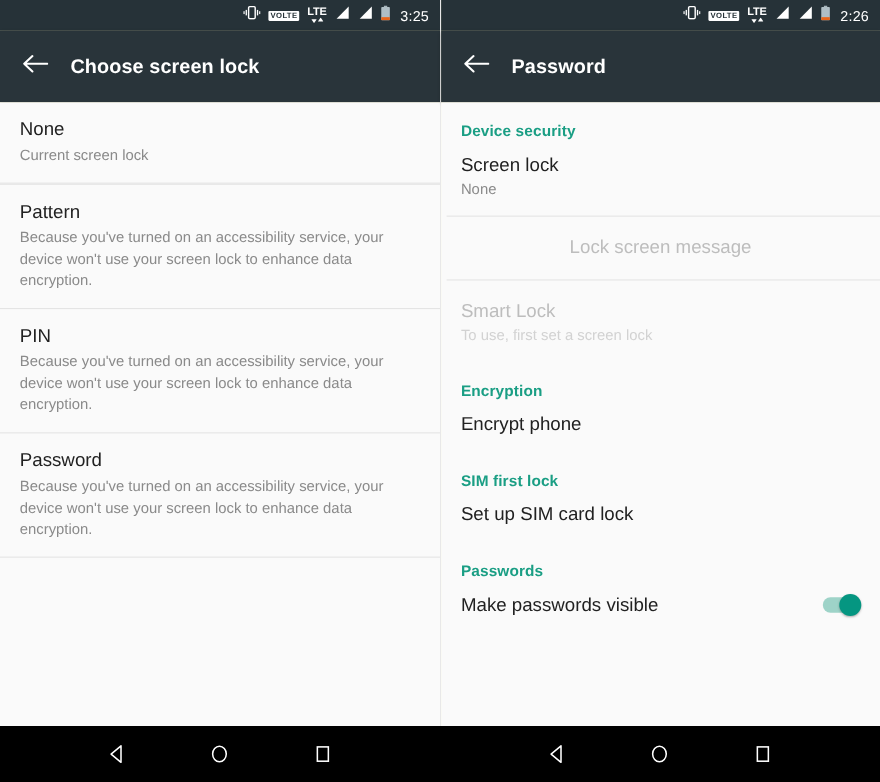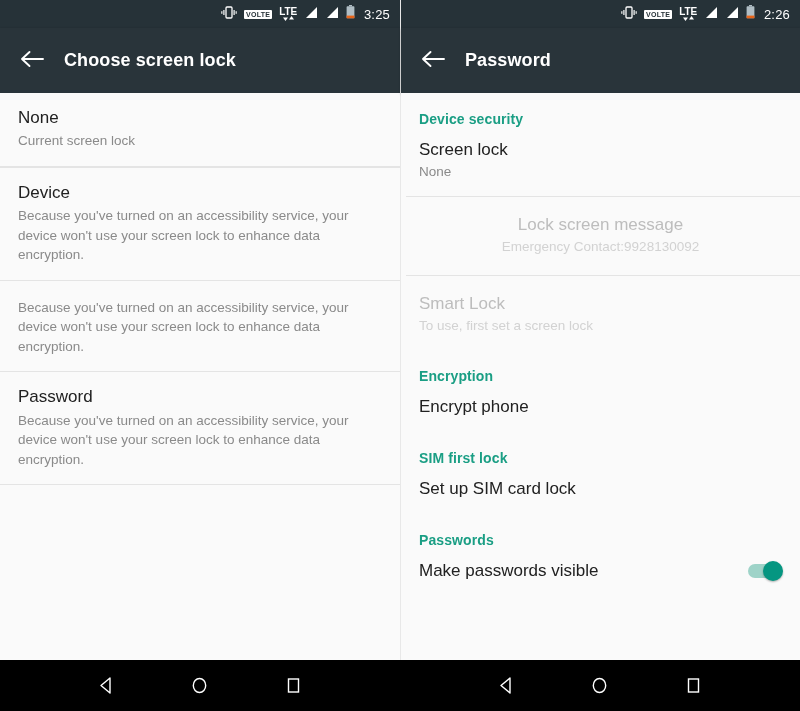--- a/index.html
+++ b/index.html
@@ -148,26 +148,27 @@
     <div class="content">
       <div class="lock-item">
         <div class="title">None</div>
         <div class="sub">Current screen lock</div>
       </div>
       <div class="divider-full"></div>
 
       <div class="divider-full"></div>
 
       <div class="lock-item">
-        <div class="title">Device</div>
+        <div class="title">Pattern</div>
         <div class="sub">Because you've turned on an accessibility service, your device won't use your screen lock to enhance data encryption.</div>
       </div>
       <div class="divider-full"></div>
 
       <div class="lock-item">
+        <div class="title">PIN</div>
         <div class="sub">Because you've turned on an accessibility service, your device won't use your screen lock to enhance data encryption.</div>
       </div>
       <div class="divider-full"></div>
 
       <div class="lock-item">
         <div class="title">Password</div>
         <div class="sub">Because you've turned on an accessibility service, your device won't use your screen lock to enhance data encryption.</div>
       </div>
       <div class="divider-full"></div>
     </div>
@@ -237,21 +238,20 @@
         <div class="txt">
           <div class="title">Screen lock</div>
           <div class="sub">None</div>
         </div>
       </div>
       <div class="divider-inset"></div>
 
       <div class="sec-item disabled" style="padding-top:17px;padding-bottom:18px;text-align:center;">
         <div class="txt">
           <div class="title">Lock screen message</div>
-          <div class="sub">Emergency Contact:9928130092</div>
         </div>
       </div>
       <div class="divider-inset"></div>
 
       <div class="sec-item disabled" style="padding-top:17px;padding-bottom:14px;">
         <div class="txt">
           <div class="title">Smart Lock</div>
           <div class="sub">To use, first set a screen lock</div>
         </div>
       </div>

